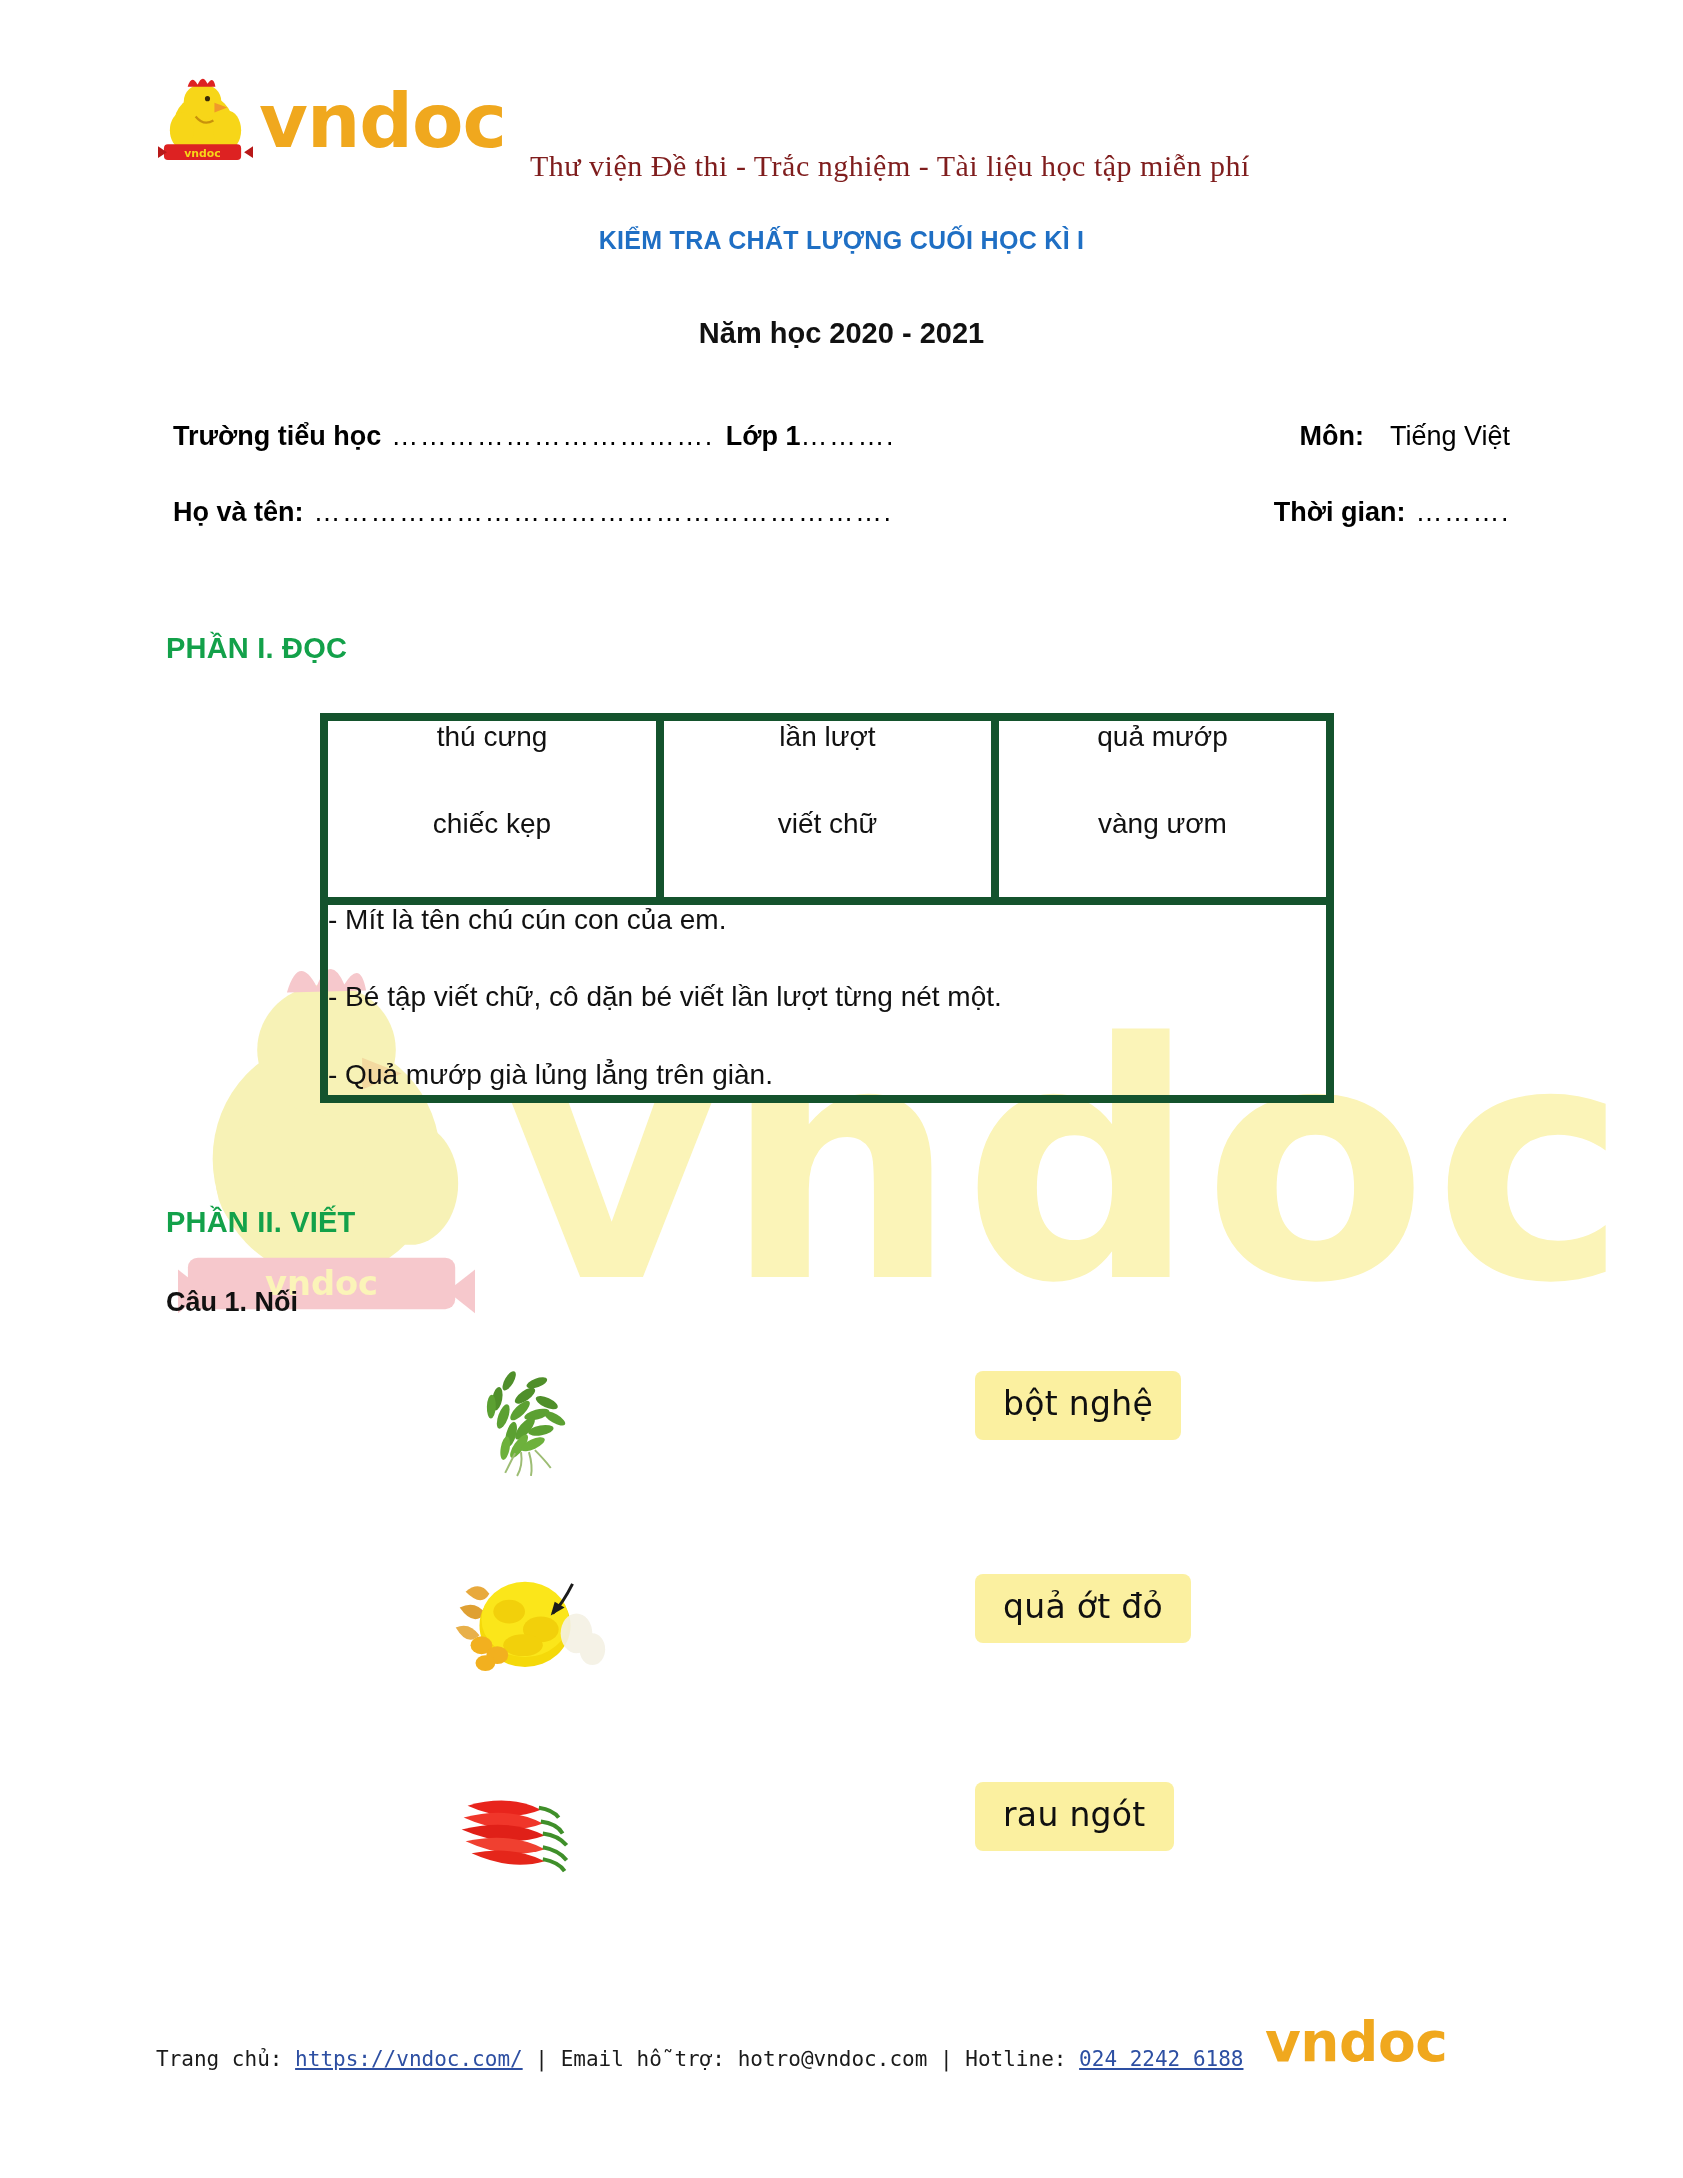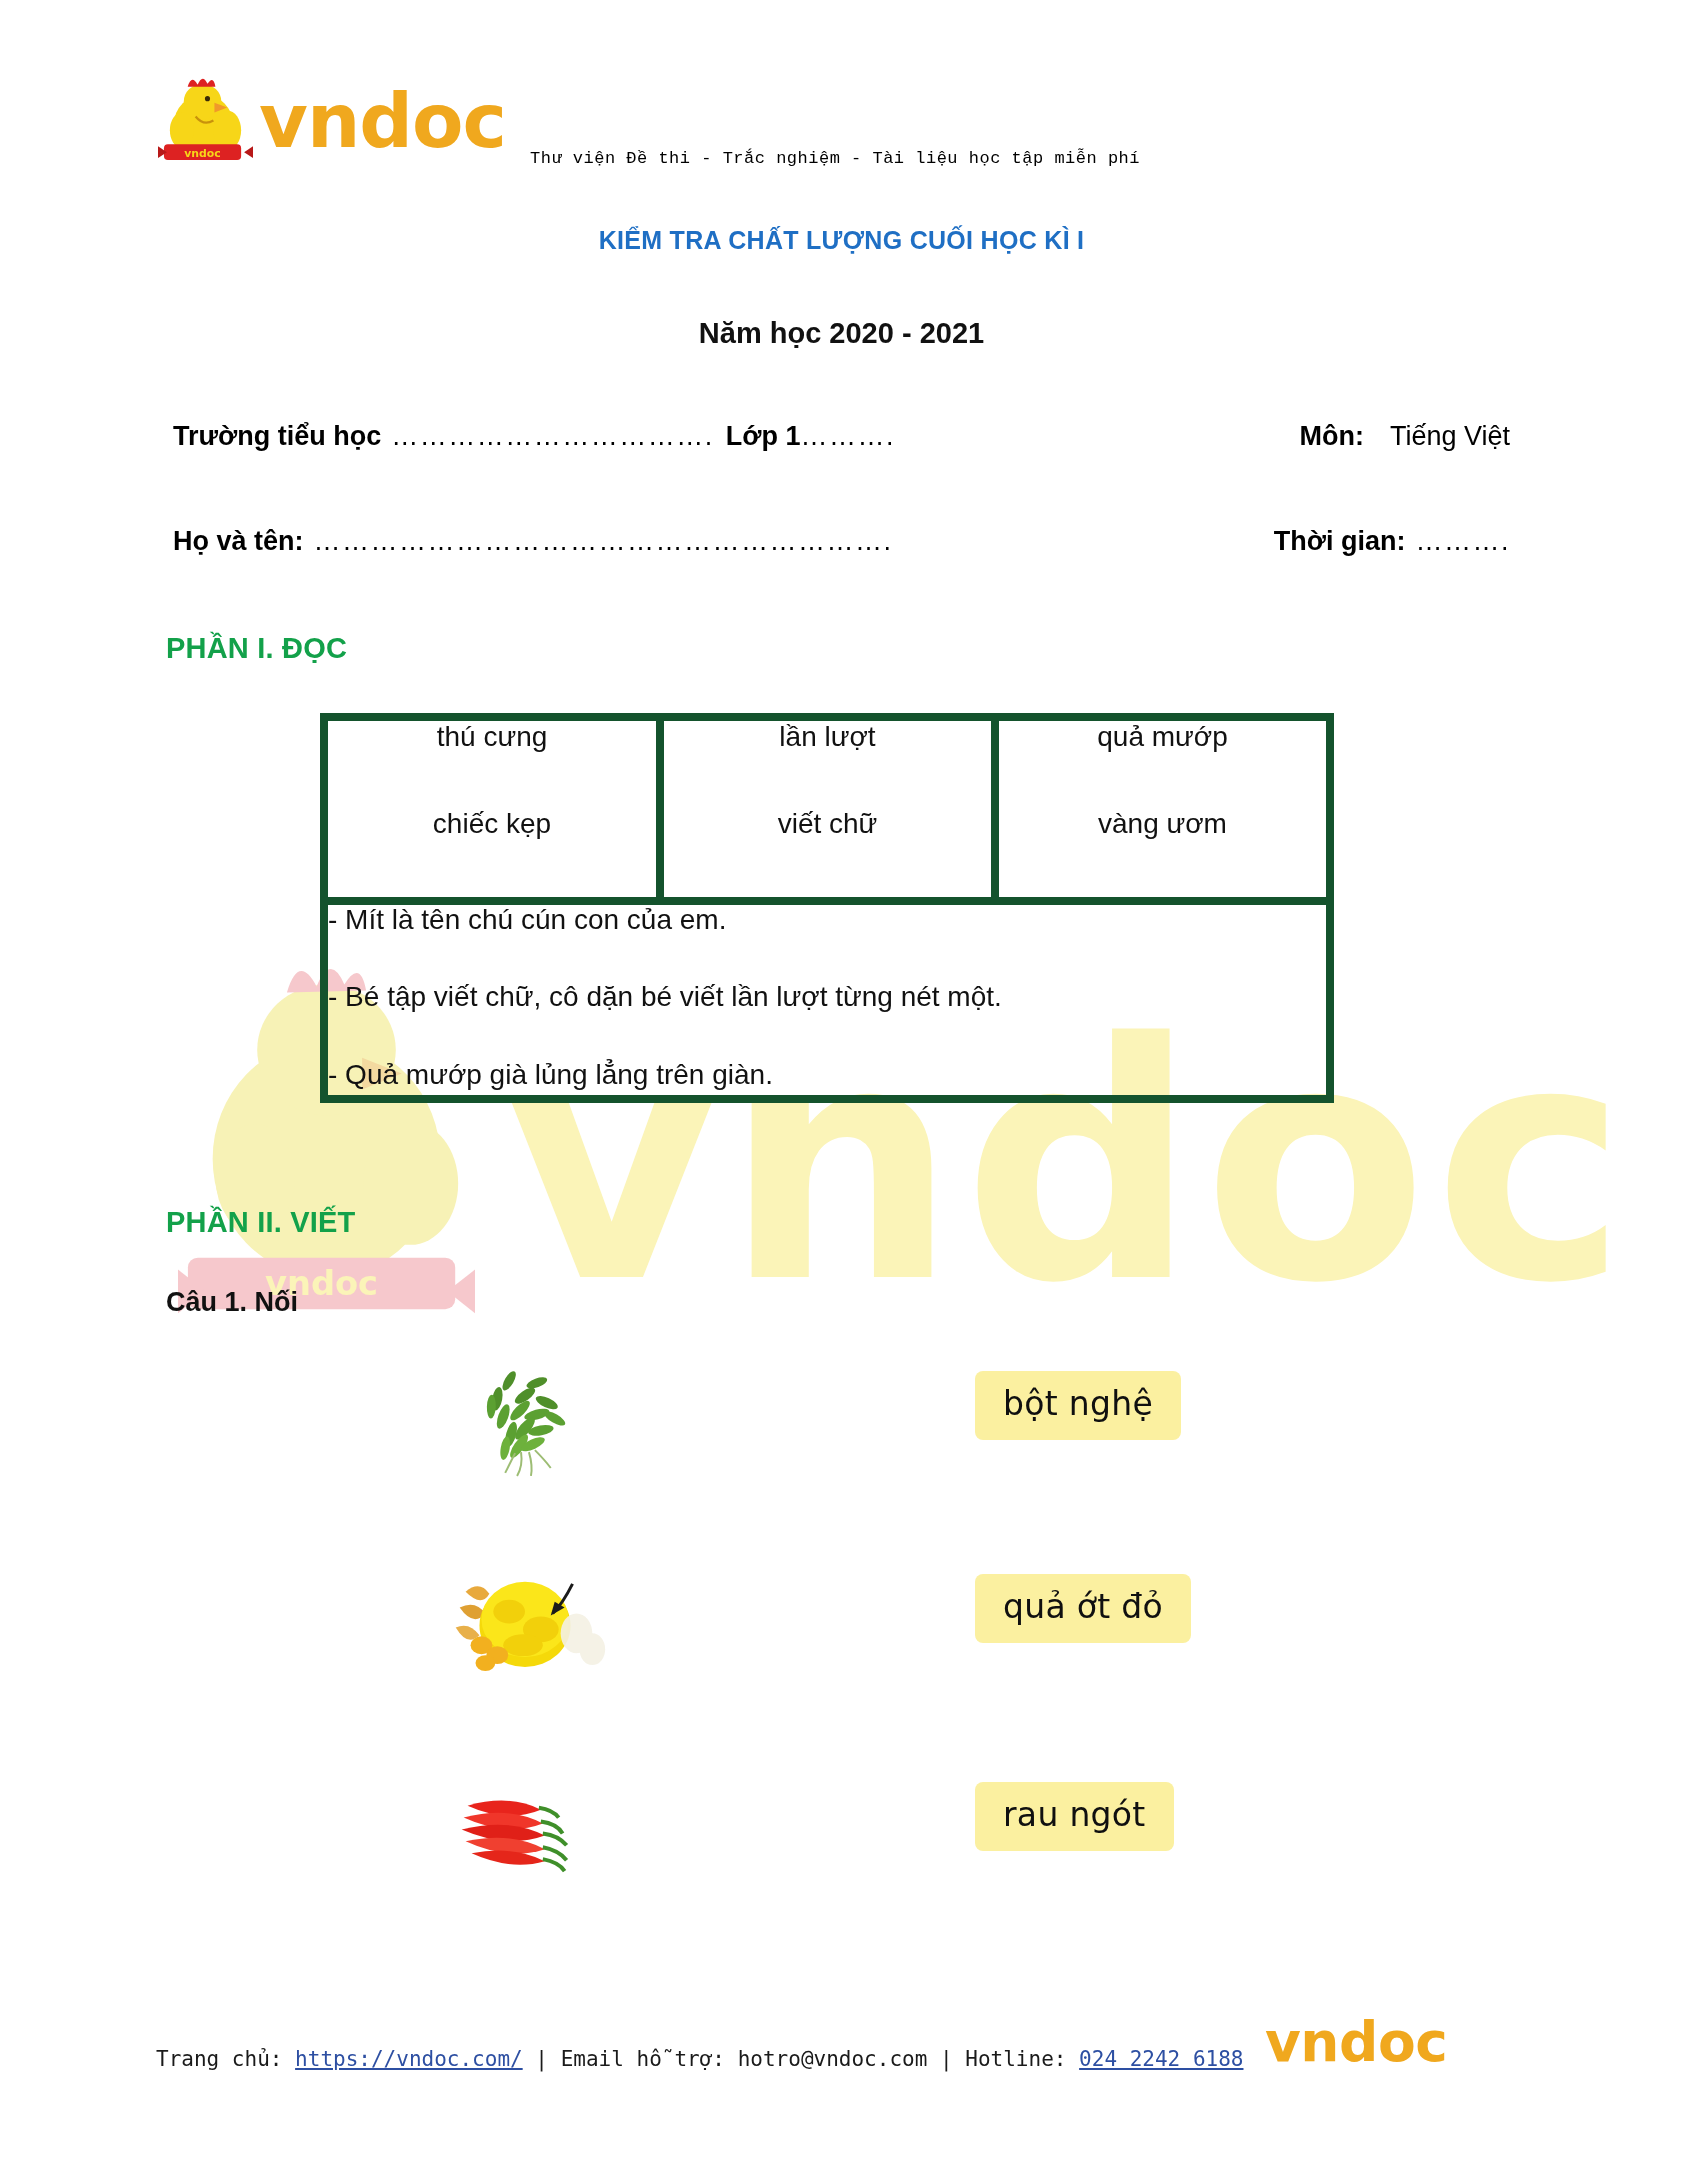--- a/index.html
+++ b/index.html
@@ -81,24 +81,24 @@
     font-weight: 700;
     color: #f0a81e;
     letter-spacing: -1px;
     line-height: 1;
     margin-top: 10px;
   }
   .tagline {
     position: absolute;
     left: 530px;
     top: 149px;
-    font-family: Liberation Mono, monospace;
-    font-size: 17px;
+    font-family: Liberation Serif, serif;
+    font-size: 30px;
     letter-spacing: 0.5px;
-    color: #000000;
+    color: #7f1d1d;
     white-space: nowrap;
   }
 
   
   .doc-title {
     position: absolute;
     left: 0;
     top: 226px;
     width: 100%;
     text-align: center;
@@ -124,21 +124,21 @@
   .info-row {
     position: absolute;
     left: 173px;
     width: 1337px;
     display: flex;
     align-items: baseline;
     font-size: 27px;
     z-index: 3;
   }
   .info-row.r1 { top: 421px; }
-  .info-row.r2 { top: 526px; }
+  .info-row.r2 { top: 497px; }
   .info-left { display: flex; align-items: baseline; }
   .info-right { position: absolute; right: 0; display: flex; align-items: baseline; }
   .lbl-b { font-weight: 700; white-space: nowrap; }
   .lbl-n { font-weight: 400; white-space: nowrap; }
   .dots { letter-spacing: 1.5px; white-space: nowrap; }
 
   
   .section-head {
     position: absolute;
     left: 166px;

